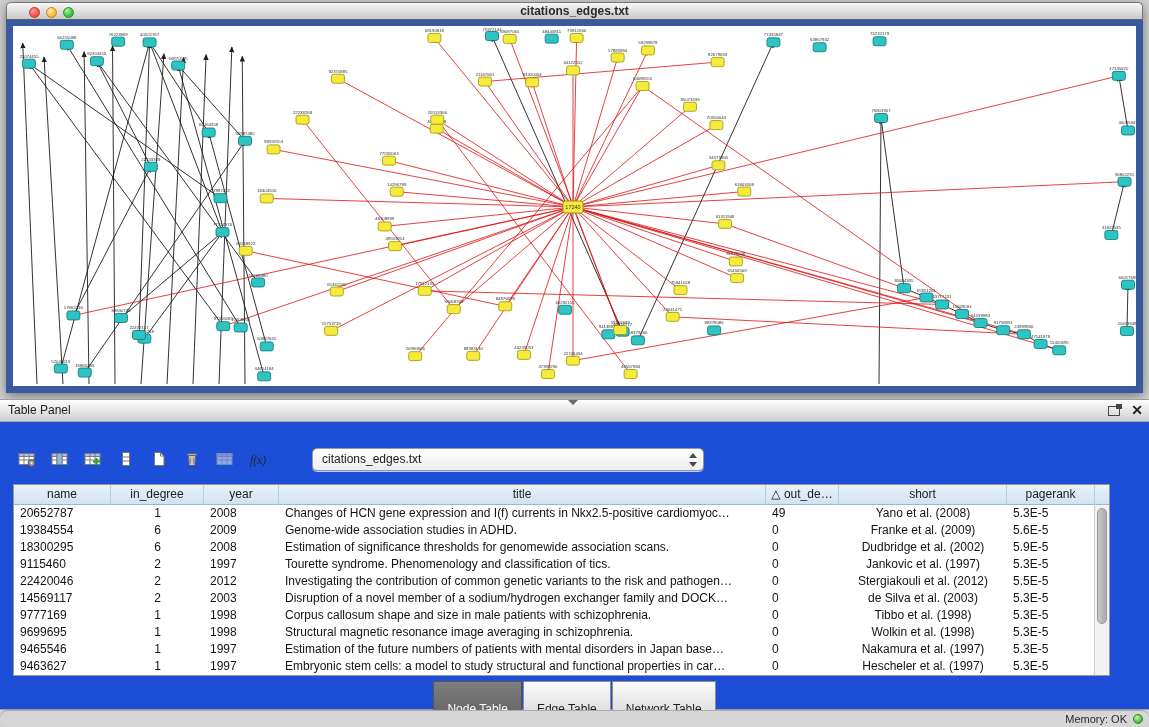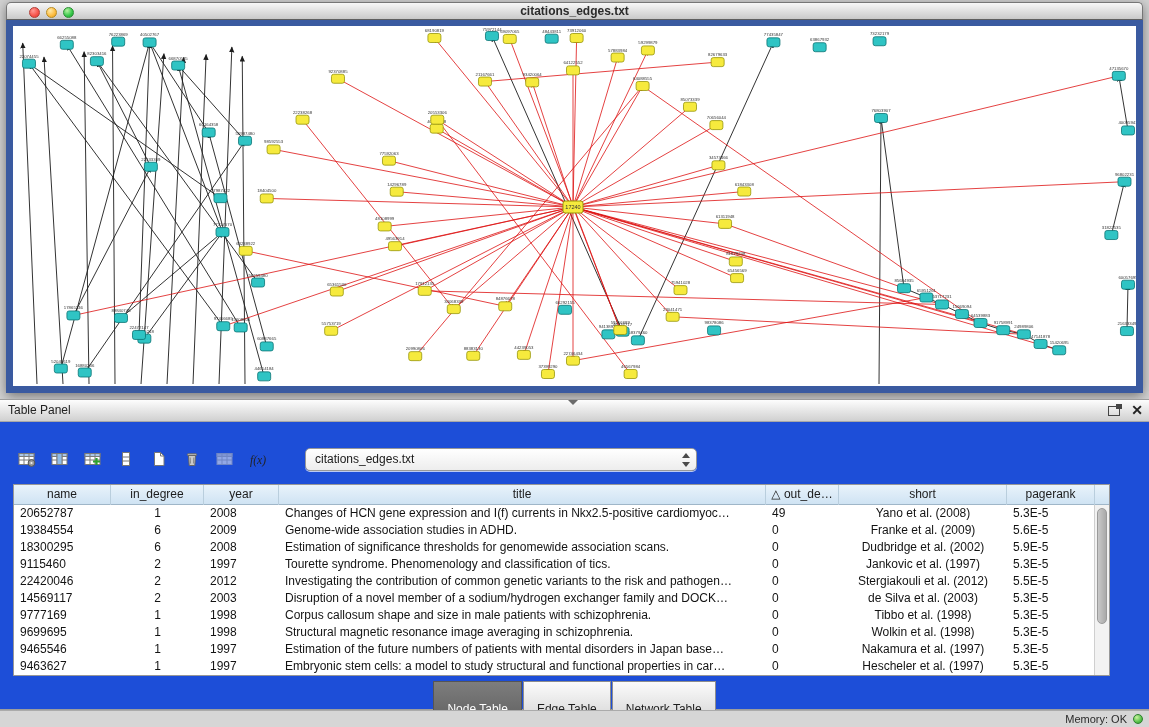--- a/index.html
+++ b/index.html
@@ -27,21 +27,21 @@
   .panel-header { height:22px; background:linear-gradient(#fdfdfd,#d0d0d0); border-bottom:1px solid #a8a8a8;
     line-height:21px; padding:0 8px; font-size:12px; color:#222; position:relative; }
   .grip { position:absolute; left:568px; top:0; width:0; height:0; border-left:5px solid transparent;
     border-right:5px solid transparent; border-top:5px solid #6b6b6b; }
   .hdr-icons { position:absolute; right:6px; top:3px; display:flex; gap:9px; align-items:center; }
   .float-ic { width:14px; height:12px; position:relative; }
   .float-ic::before { content:""; position:absolute; left:0; bottom:0; width:10px; height:8px; border:1.4px solid #444; }
   .float-ic::after { content:""; position:absolute; right:0; top:0; width:6px; height:5px; background:#444; }
   .close-x { font-size:14px; font-weight:bold; color:#222; line-height:14px; cursor:default; }
 
-  .toolbar { position:absolute; left:14px; top:46px; height:26px; display:flex; align-items:center; gap:12px; }
+  .toolbar { position:absolute; left:14px; top:46px; height:26px; display:flex; align-items:center; gap:19px; }
   .tbtn { width:26px; height:24px; display:flex; align-items:center; justify-content:center; border-radius:4px; }
   .tbtn.dis { opacity:.55; }
   .combo { margin-left:22px; width:392px; height:23px; background:linear-gradient(#ffffff,#ededed);
     border:1px solid #989898; border-radius:5px; position:relative; font-size:12px; color:#1a1a1a;
     line-height:21px; padding:0 26px 0 9px; box-shadow:0 1px 0 rgba(255,255,255,.7); }
   .combo .steppers { position:absolute; right:4px; top:3px; width:11px; height:16px; }
   .combo .up { position:absolute; top:1px; left:1px; width:0; height:0; border-left:4.5px solid transparent;
     border-right:4.5px solid transparent; border-bottom:5px solid #4a4a4a; }
   .combo .dn { position:absolute; bottom:1px; left:1px; width:0; height:0; border-left:4.5px solid transparent;
     border-right:4.5px solid transparent; border-top:5px solid #4a4a4a; }
@@ -64,21 +64,21 @@
     background:linear-gradient(90deg,#c9c9c9,#a9a9a9); border:1px solid #9a9a9a; }
 
   .tabs-row { position:absolute; left:0; top:281px; width:100%; display:flex; justify-content:center; gap:1px; }
   .tab { height:35px; line-height:18px; padding:18px 13px; font-size:12px; color:#1d1d1d;
     background:linear-gradient(#fbfbfb,#d9d9d9); border:1px solid #8d8d8d; border-radius:0; }
   .tab.sel { background:linear-gradient(#7d7d7d,#646464); color:#fff; border-color:#555; }
 
   
   .statusbar { position:absolute; left:0; bottom:0; width:1149px; height:17px; background:#d6d6d6;
     border-top:1px solid #ababab; font-size:11px; color:#2a2a2a; line-height:16px; text-align:right;
-    padding-right:22px; }
+    padding-right:22px;border-radius:8px; }
   .memdot { position:absolute; right:6px; top:3px; width:10px; height:10px; border-radius:50%;
     background:radial-gradient(circle at 35% 30%, #c9f3a0, #58c24a 60%, #2f9733); border:1px solid #2e7f2e; }
 </style>
 </head>
 <body>
 
 <div class="net-window">
   <div class="titlebar">
     <span class="tl red"></span>
     <span class="tl yel"></span>

